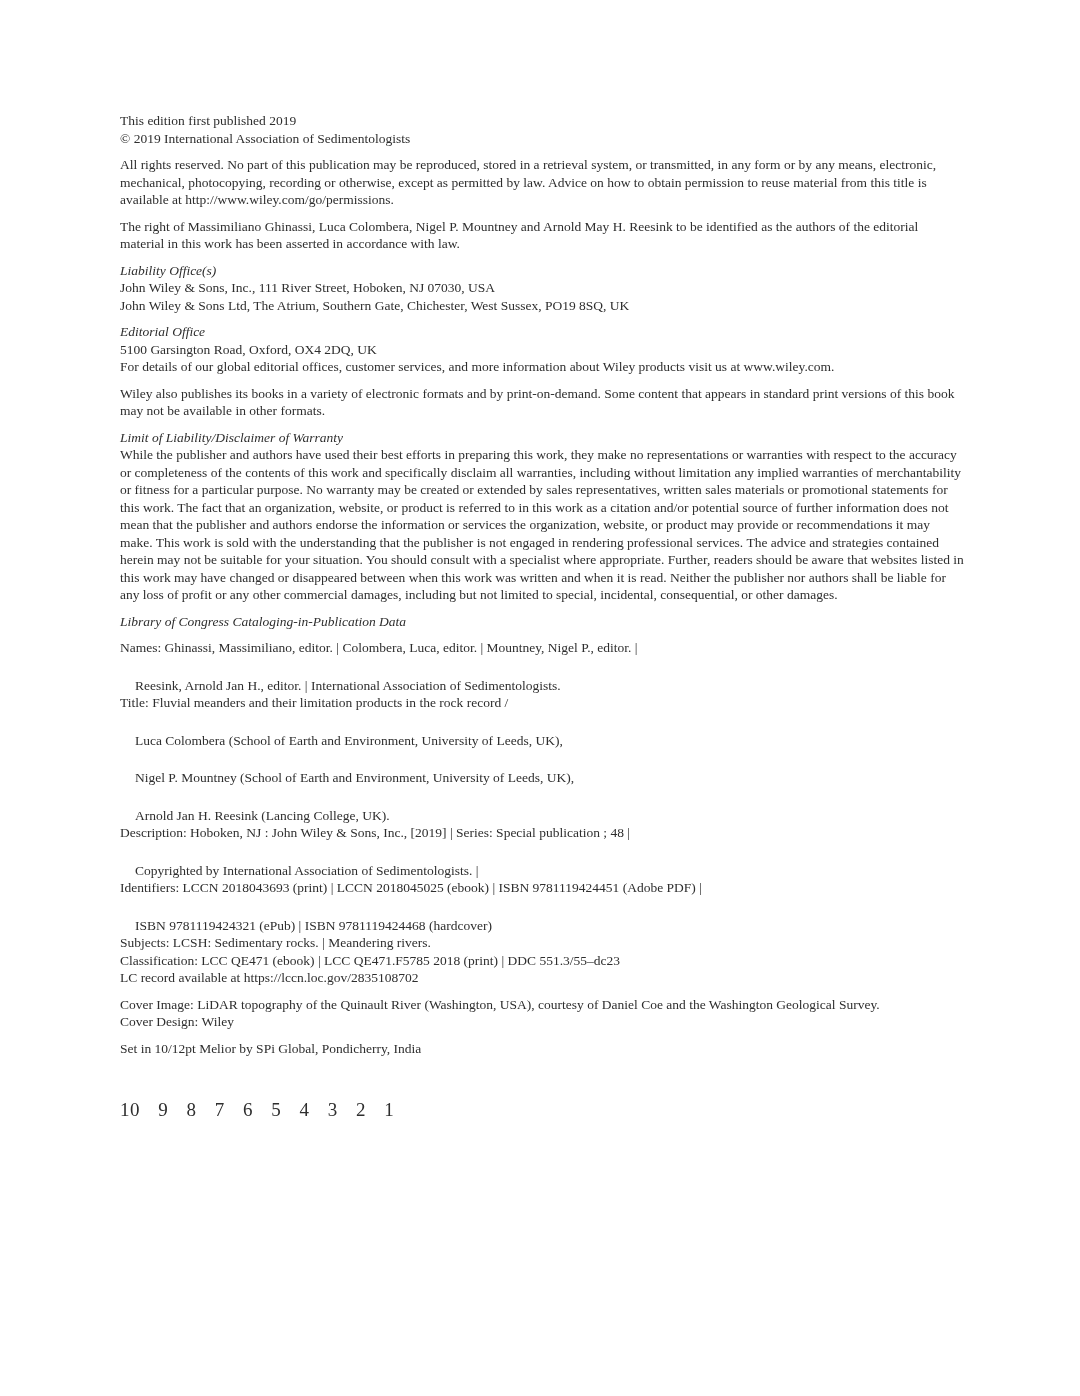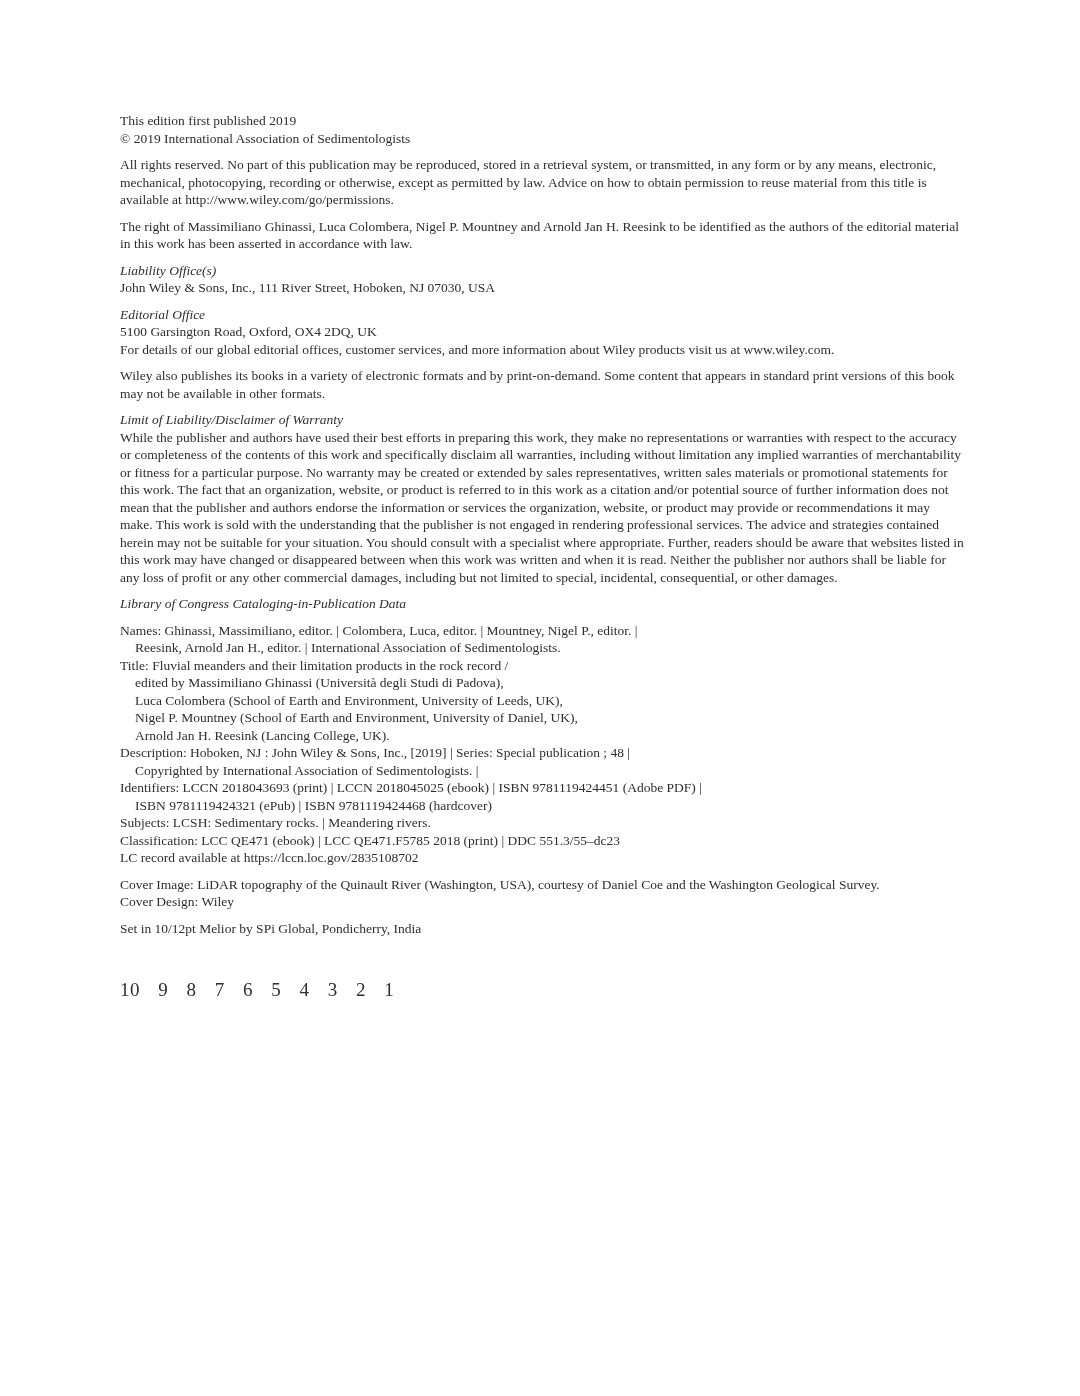--- a/index.html
+++ b/index.html
@@ -18,21 +18,21 @@
     position: absolute;
     left: 120px;
     top: 112px;
     width: 845px;
     font-size: 13.5px;
     line-height: 17.5px;
     text-align: left;
   }
   .block { margin-bottom: 9px; }
   .italic { font-style: italic; }
-  .indent { padding-left: 15px; }
+  .indent { padding-left: 15px; margin-top: 20px; }
   .print-run {
     margin-top: 44px;
     font-size: 19px;
     word-spacing: 13px;
     letter-spacing: 0.5px;
   }
   .watermark {
     position: absolute;
     left: 543px;
     top: 1328px;
@@ -53,25 +53,26 @@
 <div class="page">
   <main class="content">
 
     <section class="block">
       <div>This edition first published 2019</div>
       <div>© 2019 International Association of Sedimentologists</div>
     </section>
 
     <p class="block">All rights reserved. No part of this publication may be reproduced, stored in a retrieval system, or transmitted, in any form or by any means, electronic, mechanical, photocopying, recording or otherwise, except as permitted by law. Advice on how to obtain permission to reuse material from this title is available at http://www.wiley.com/go/permissions.</p>
 
-    <p class="block">The right of Massimiliano Ghinassi, Luca Colombera, Nigel P. Mountney and Arnold Jan H. Reesink to be identified as the authors of the editorial material in this work has been asserted in accordance with law.</p>
+    <p class="block">The right of Massimiliano Ghinassi, Luca Colombera, Nigel P. Mountney and Arnold May H. Reesink to be identified as the authors of the editorial material in this work has been asserted in accordance with law.</p>
 
     <section class="block">
       <div class="italic">Liability Office(s)</div>
       <div>John Wiley &amp; Sons, Inc., 111 River Street, Hoboken, NJ 07030, USA</div>
+      <div>John Wiley &amp; Sons Ltd, The Atrium, Southern Gate, Chichester, West Sussex, PO19 8SQ, UK</div>
     </section>
 
     <section class="block">
       <div class="italic">Editorial Office</div>
       <div>5100 Garsington Road, Oxford, OX4 2DQ, UK</div>
       <div>For details of our global editorial offices, customer services, and more information about Wiley products visit us at www.wiley.com.</div>
     </section>
 
     <p class="block">Wiley also publishes its books in a variety of electronic formats and by print-on-demand. Some content that appears in standard print versions of this book may not be available in other formats.</p>
 
@@ -79,23 +80,22 @@
       <div class="italic">Limit of Liability/Disclaimer of Warranty</div>
       <div>While the publisher and authors have used their best efforts in preparing this work, they make no representations or warranties with respect to the accuracy or completeness of the contents of this work and specifically disclaim all warranties, including without limitation any implied warranties of merchantability or fitness for a particular purpose. No warranty may be created or extended by sales representatives, written sales materials or promotional statements for this work. The fact that an organization, website, or product is referred to in this work as a citation and/or potential source of further information does not mean that the publisher and authors endorse the information or services the organization, website, or product may provide or recommendations it may make. This work is sold with the understanding that the publisher is not engaged in rendering professional services. The advice and strategies contained herein may not be suitable for your situation. You should consult with a specialist where appropriate. Further, readers should be aware that websites listed in this work may have changed or disappeared between when this work was written and when it is read. Neither the publisher nor authors shall be liable for any loss of profit or any other commercial damages, including but not limited to special, incidental, consequential, or other damages.</div>
     </section>
 
     <p class="block italic">Library of Congress Cataloging-in-Publication Data</p>
 
     <section class="block">
       <div>Names: Ghinassi, Massimiliano, editor. | Colombera, Luca, editor. | Mountney, Nigel P., editor. |</div>
       <div class="indent">Reesink, Arnold Jan H., editor. | International Association of Sedimentologists.</div>
       <div>Title: Fluvial meanders and their limitation products in the rock record /</div>
-      <div class="indent">edited by Massimiliano Ghinassi (Università degli Studi di Padova),</div>
       <div class="indent">Luca Colombera (School of Earth and Environment, University of Leeds, UK),</div>
-      <div class="indent">Nigel P. Mountney (School of Earth and Environment, University of Daniel, UK),</div>
+      <div class="indent">Nigel P. Mountney (School of Earth and Environment, University of Leeds, UK),</div>
       <div class="indent">Arnold Jan H. Reesink (Lancing College, UK).</div>
       <div>Description: Hoboken, NJ : John Wiley &amp; Sons, Inc., [2019] | Series: Special publication ; 48 |</div>
       <div class="indent">Copyrighted by International Association of Sedimentologists. |</div>
       <div>Identifiers: LCCN 2018043693 (print) | LCCN 2018045025 (ebook) | ISBN 9781119424451 (Adobe PDF) |</div>
       <div class="indent">ISBN 9781119424321 (ePub) | ISBN 9781119424468 (hardcover)</div>
       <div>Subjects: LCSH: Sedimentary rocks. | Meandering rivers.</div>
       <div>Classification: LCC QE471 (ebook) | LCC QE471.F5785 2018 (print) | DDC 551.3/55–dc23</div>
       <div>LC record available at https://lccn.loc.gov/2835108702</div>
     </section>
 

